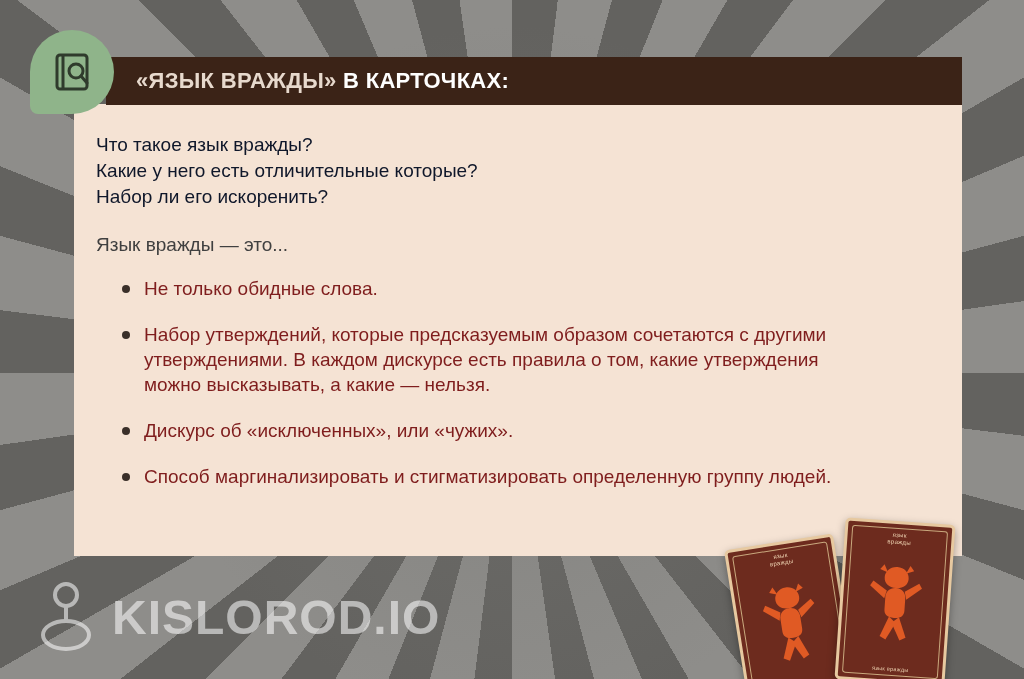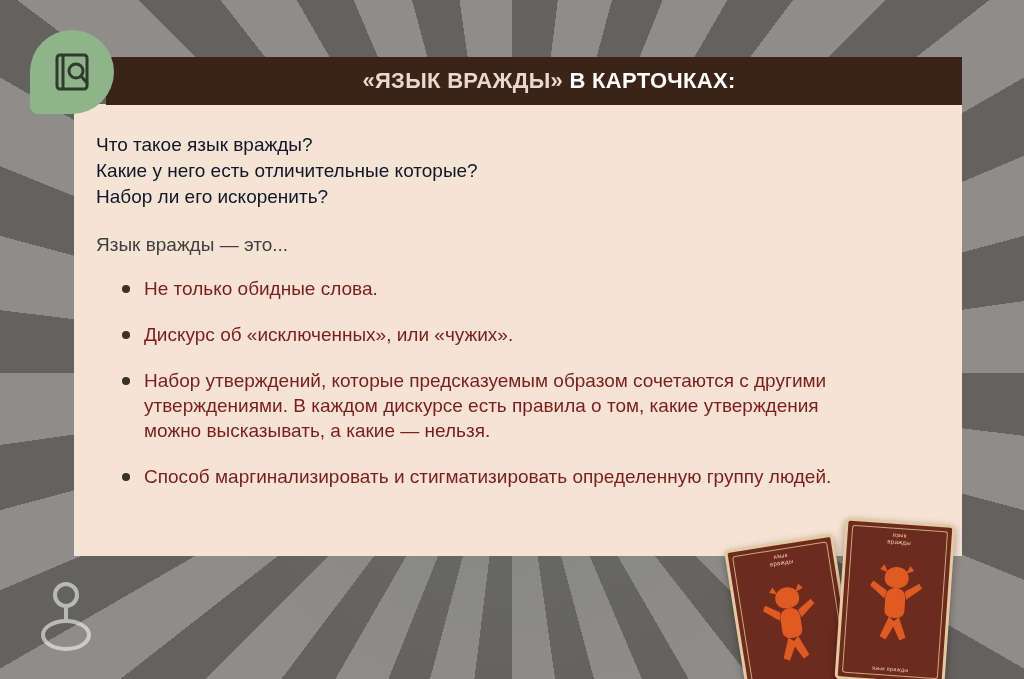--- a/index.html
+++ b/index.html
@@ -59,21 +59,20 @@
   .titlebar {
     position: absolute;
     left: 106px;
     top: 57px;
     width: 856px;
     height: 48px;
     background: #3b2317;
     display: flex;
     align-items: center;
     z-index: 5;
-    justify-content: center;
   }
   .titlebar .title-text {
     color: #ffffff;
     font-size: 22px;
     font-weight: bold;
     letter-spacing: 0.3px;
     margin-left: 30px;
     white-space: nowrap;
   }
   .titlebar .title-text .quoted {
@@ -258,41 +257,42 @@
     <div class="intro-line">Какие у него есть отличительные которые?</div>
     <div class="intro-line">Набор ли его искоренить?</div>
 
     <div class="lead">Язык вражды — это...</div>
 
     <ul class="points">
       <li>
         <span>Не только обидные слова.</span>
       </li>
       <li>
-        <span>Дискурс об «исключенных», или «чужих».</span>
-      </li>
-      <li>
         <span>Набор утверждений, которые предсказуемым образом сочетаются с другими</span>
         <span class="l2">утверждениями. В каждом дискурсе есть правила о том, какие утверждения</span>
         <span class="l2">можно высказывать, а какие — нельзя.</span>
+      </li>
+      <li>
+        <span>Дискурс об «исключенных», или «чужих».</span>
       </li>
       <li>
         <span>Способ маргинализировать и стигматизировать определенную группу людей.</span>
       </li>
     </ul>
   </div>
 
   <div class="watermark">
     <span>
       <svg width="60" height="74" viewBox="0 0 60 74">
         <circle cx="30" cy="16" r="11" fill="none" stroke="#ffffff" stroke-width="4"></circle>
         <line x1="30" y1="27" x2="30" y2="44" stroke="#ffffff" stroke-width="4"></line>
         <ellipse cx="30" cy="56" rx="23" ry="14" fill="none" stroke="#ffffff" stroke-width="4"></ellipse>
       </svg>
     </span>
+    <span class="wm-text">KISLOROD.IO</span>
   </div>
 
   <div class="cards-wrap">
 
     <div class="tcard card-a">
       <div class="inner"></div>
       <div class="ctitle">
         <span>язык</span><br>
         <span>вражды</span>
       </div>

